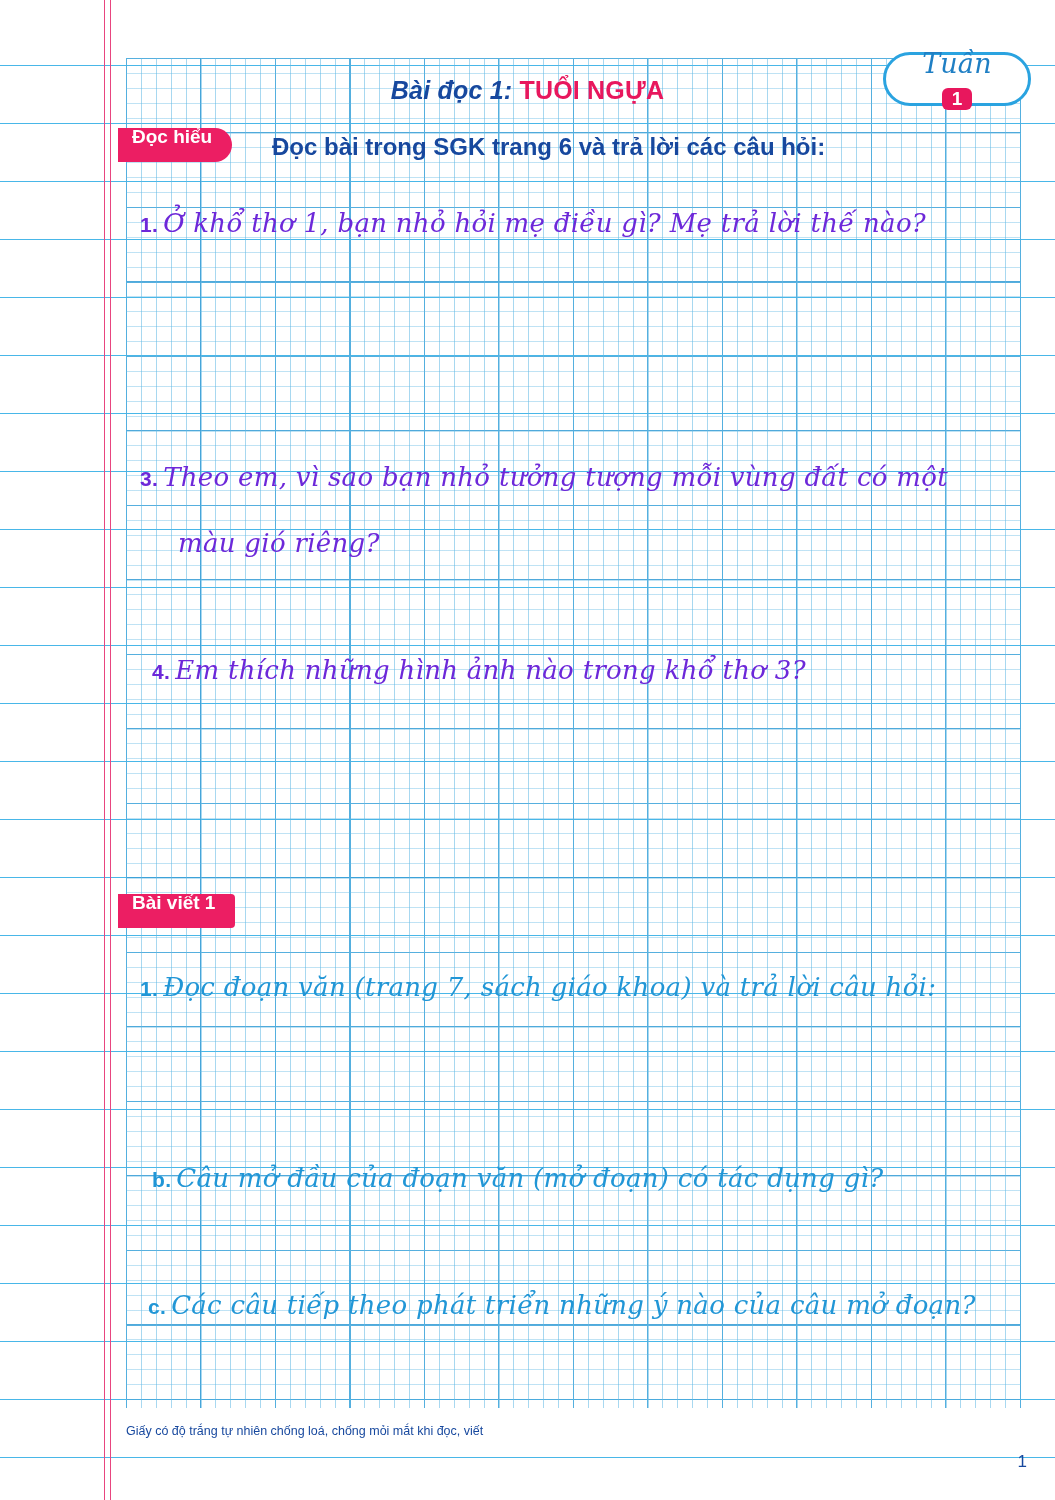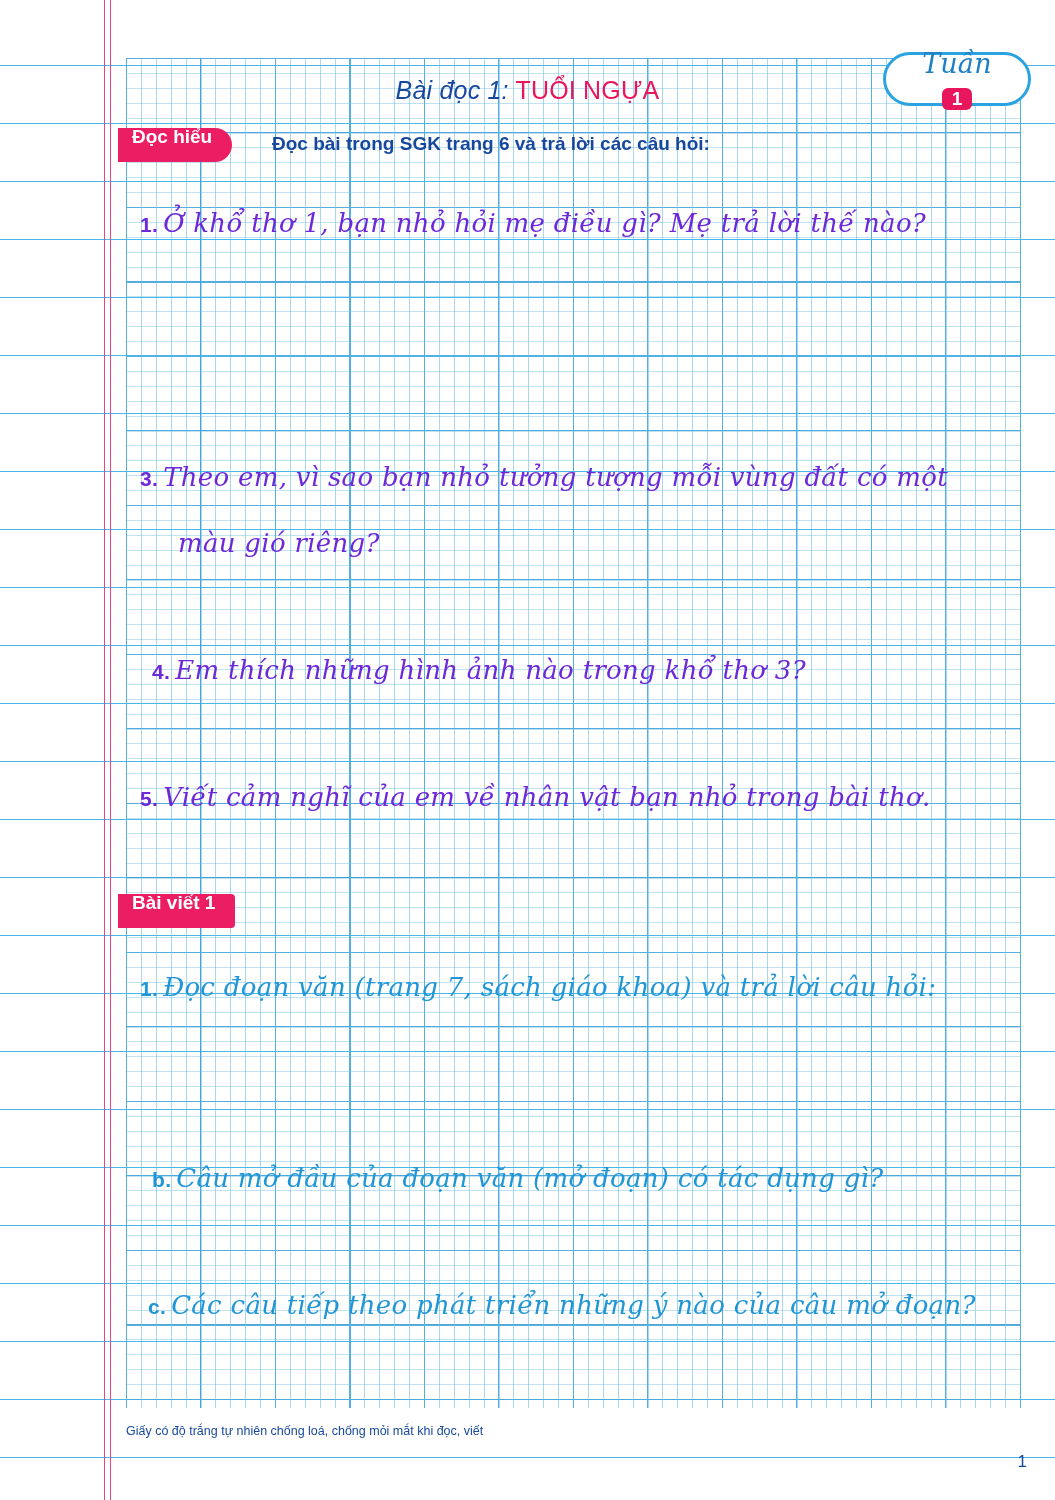--- a/index.html
+++ b/index.html
@@ -73,21 +73,21 @@
   }
 
   
   .title {
     position: absolute;
     left: 0;
     right: 0;
     top: 76px;
     text-align: center;
     font-size: 25px;
-    font-weight: normal;
+    font-weight: bold;
     letter-spacing: 0.2px;
   }
   .title .t-italic {
     font-style: italic;
     color: #17489e;
   }
   .title .t-main {
     color: #e8175d;
   }
 
@@ -143,21 +143,21 @@
     box-sizing: border-box;
     white-space: nowrap;
   }
   .pill.doc-hieu { left: 118px; top: 128px; }
   .pill.bai-viet { left: 118px; top: 894px; border-radius: 0 4px 4px 0; }
 
   .instruction {
     position: absolute;
     left: 272px;
     top: 133px;
-    font-size: 19px;
+    font-size: 24px;
     font-weight: bold;
     color: #17489e;
     white-space: nowrap;
   }
 
   
   .q {
     position: absolute;
     color: #6d28d9;
     white-space: nowrap;
@@ -238,23 +238,20 @@
 
     <div class="q q3a">
       <span class="num">3.</span><span>Theo em, vì sao bạn nhỏ tưởng tượng mỗi vùng đất có một</span>
     </div>
     <div class="q q3b">màu gió riêng?</div>
 
     <div class="q q4">
       <span class="num">4.</span><span>Em thích những hình ảnh nào trong khổ thơ 3?</span>
     </div>
 
-    <div class="q q5">
-      <span class="num">5.</span><span>Viết cảm nghĩ của em về nhân vật bạn nhỏ trong bài thơ.</span>
-    </div>
 
     <div class="pill bai-viet">Bài viết 1</div>
 
     <div class="q blue w1">
       <span class="num">1.</span><span>Đọc đoạn văn (trang 7, sách giáo khoa) và trả lời câu hỏi:</span>
     </div>
 
 
     <div class="q blue wb">
       <span class="num">b.</span><span>Câu mở đầu của đoạn văn (mở đoạn) có tác dụng gì?</span>

